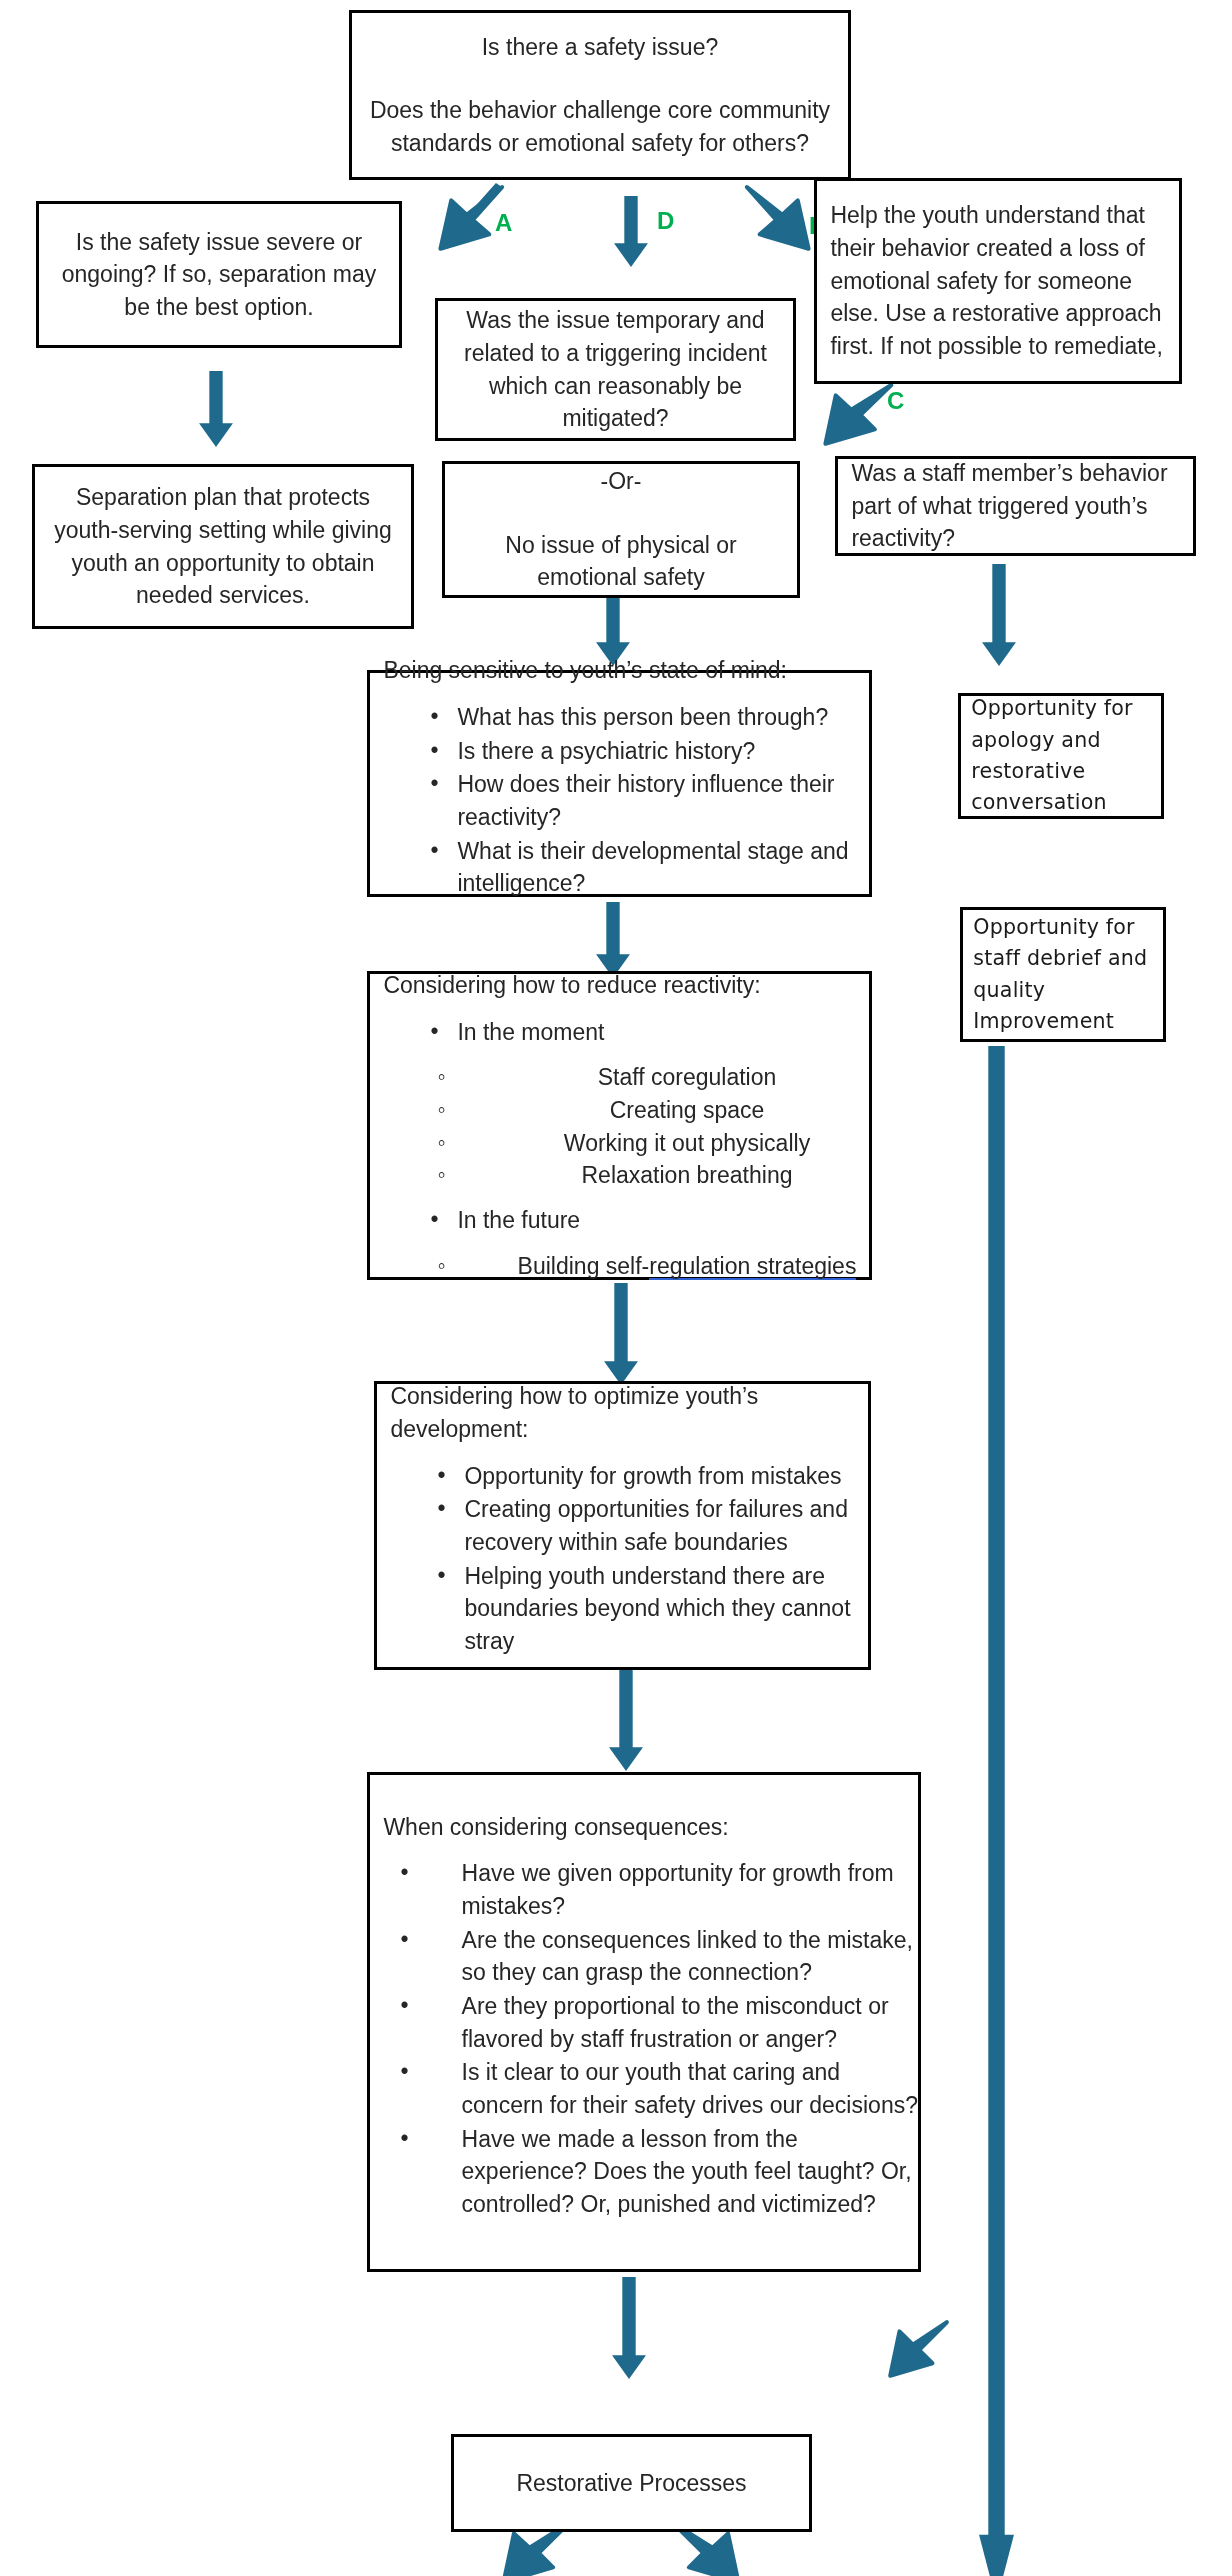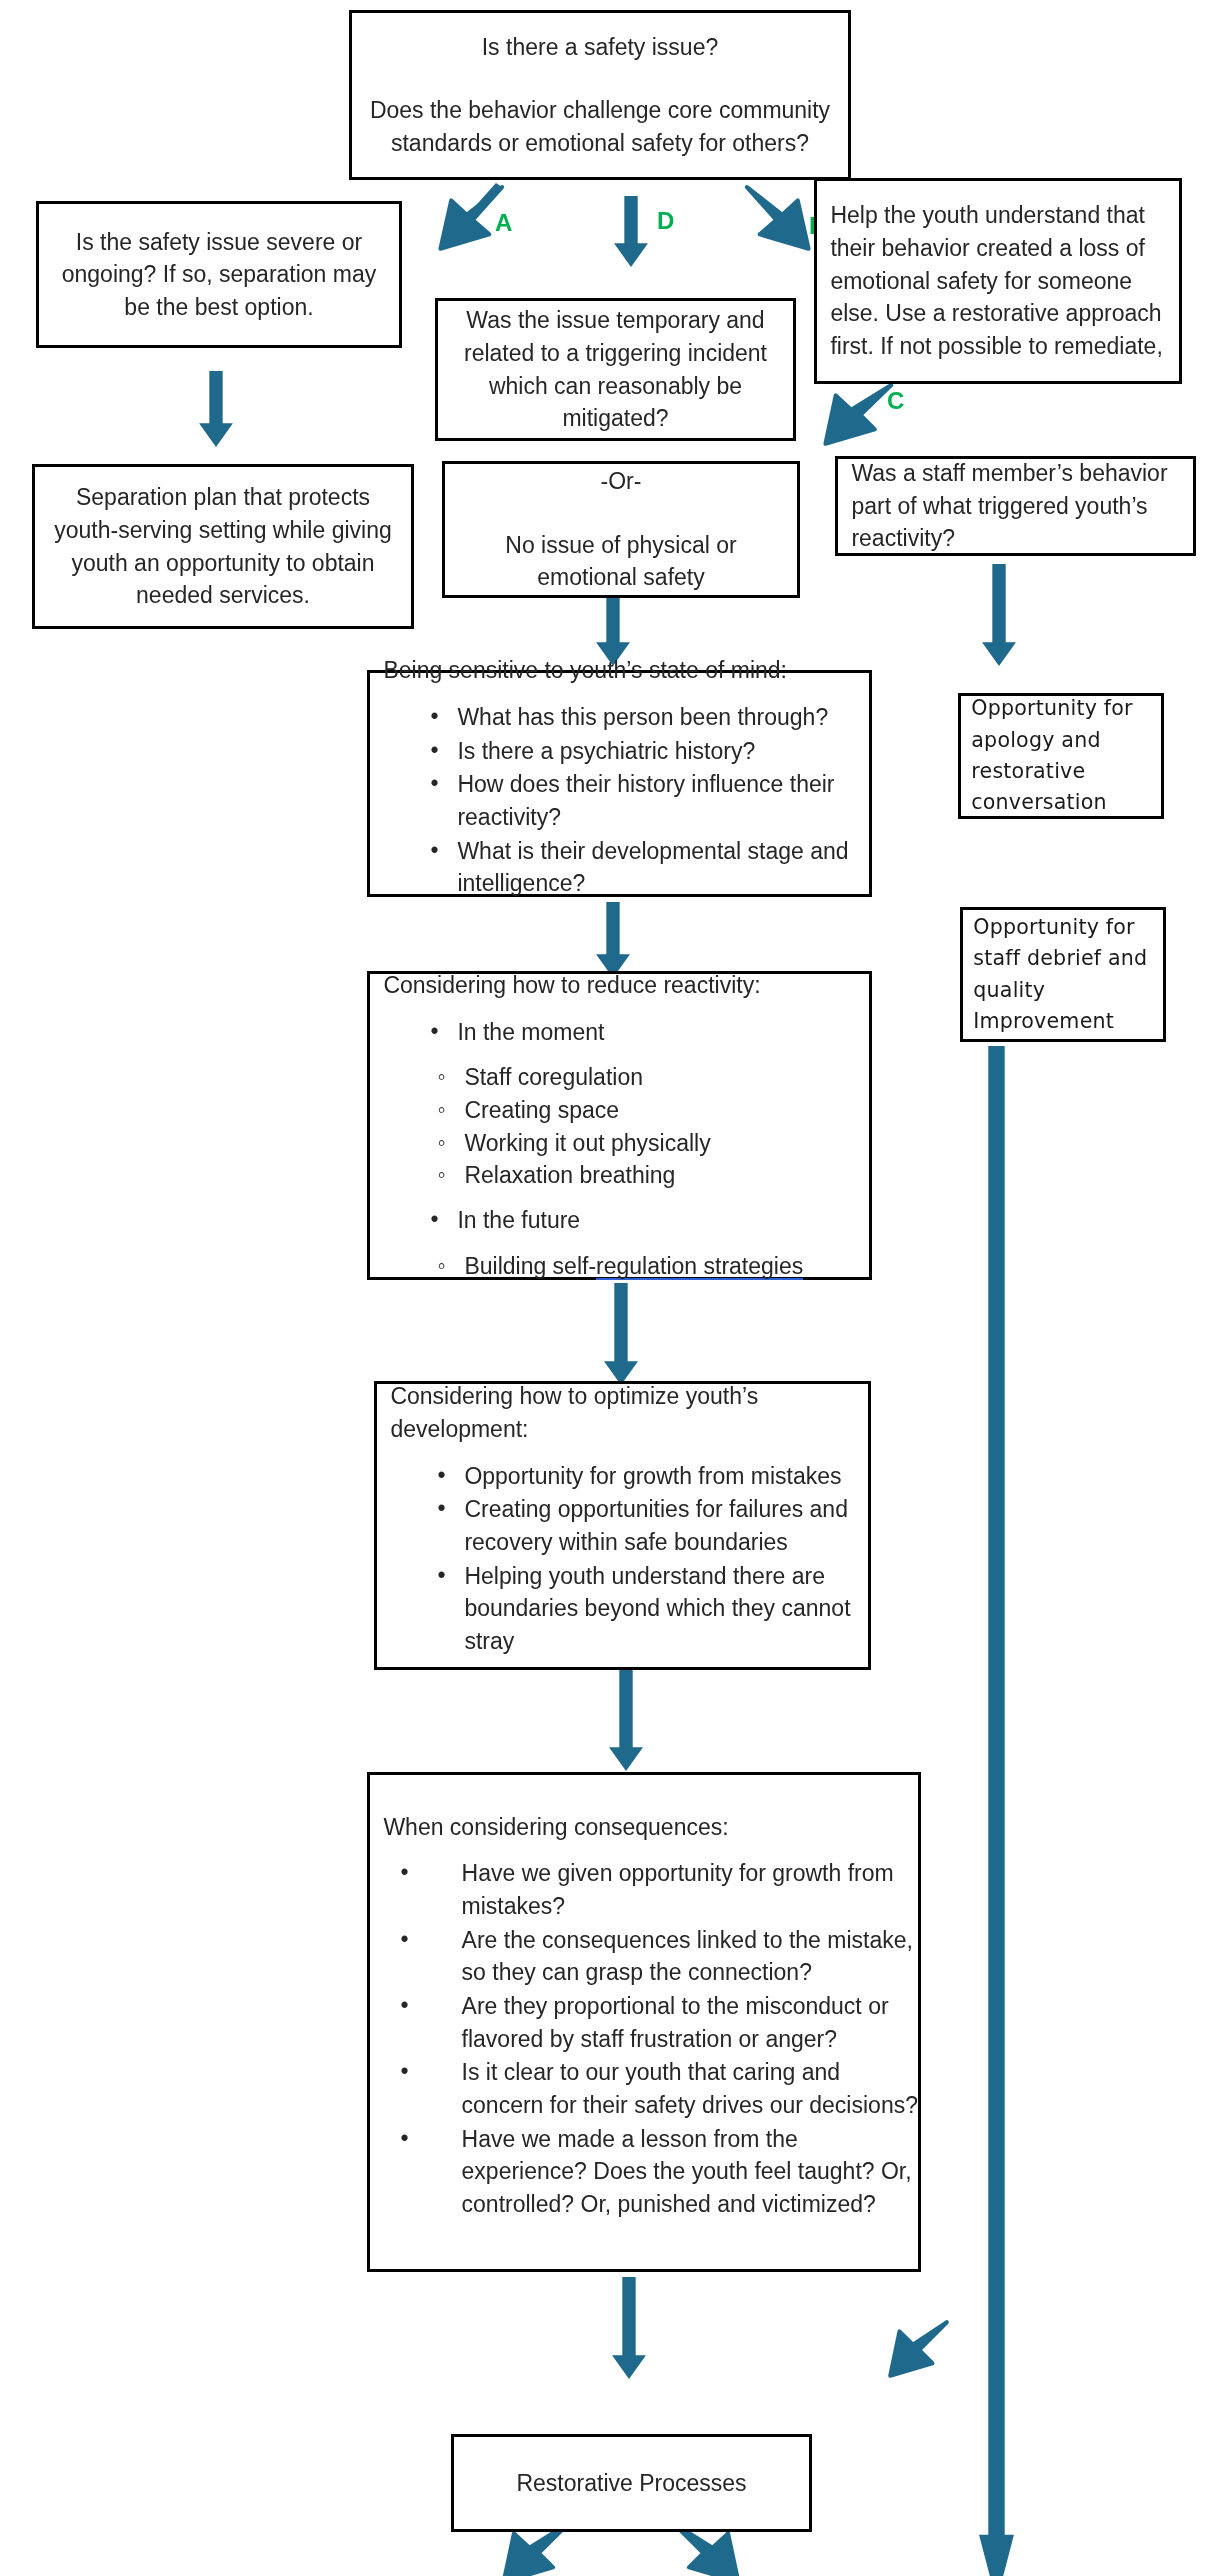--- a/index.html
+++ b/index.html
@@ -69,20 +69,21 @@
   ul.lvl2{
     list-style:none;
     margin:0;
     padding:0 0 0 54px;
     width:100%;
   }
   ul.lvl2 > li{
     position:relative;
     padding-left:27px;
     margin:0;
+    text-align:center;
   }
   ul.lvl2 > li:before{
     content:"\25E6";
     position:absolute;
     left:0;top:-1px;
     font-size:23px;
     line-height:1.42;
   }
   
   ul.wide{padding-left:5.2px;}

